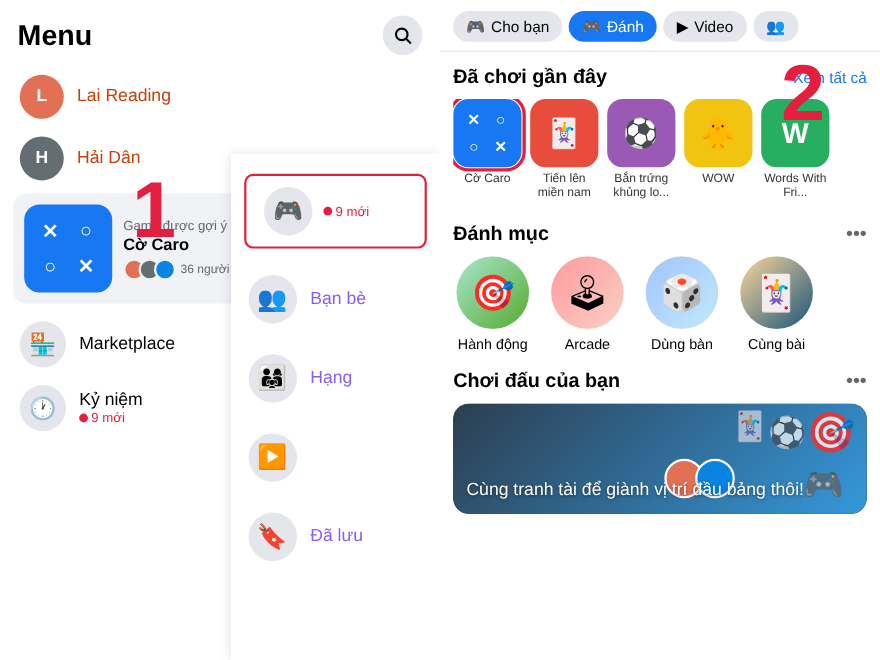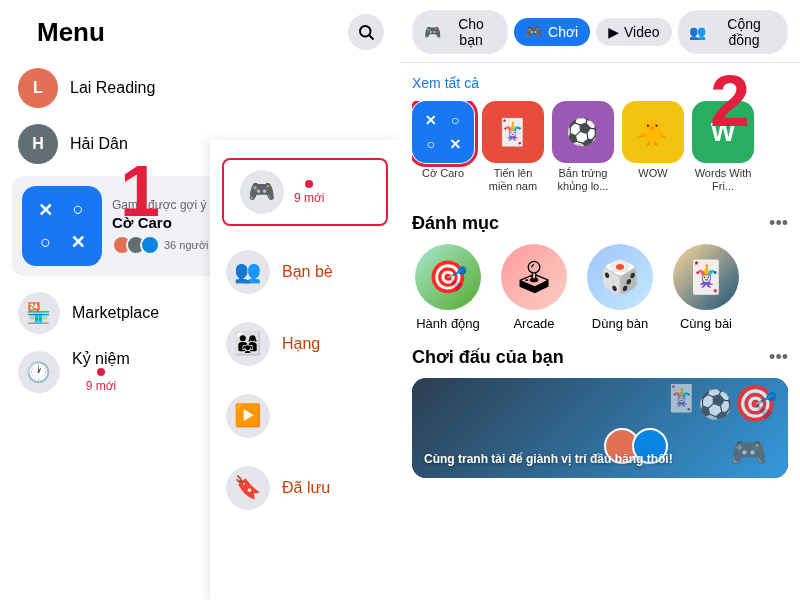--- a/index.html
+++ b/index.html
@@ -20,21 +20,20 @@
       display: flex;
       align-items: center;
       justify-content: space-between;
       padding: 14px 16px 10px;
     }
 
     .left-header-title {
       font-size: 26px;
       font-weight: 700;
       color: #000;
-      margin-left: 21px;
     }
 
     .search-icon-btn {
       width: 36px; height: 36px;
       background: #e4e6eb;
       border-radius: 50%;
       display: flex; align-items: center; justify-content: center;
       cursor: pointer;
     }
 
@@ -55,21 +54,21 @@
       border-radius: 50%;
       display: flex; align-items: center; justify-content: center;
       font-size: 16px; font-weight: 700; color: #fff;
       flex-shrink: 0;
       margin-right: 12px;
     }
 
     .user-name {
       font-size: 16px;
       font-weight: 500;
-      color: #000000;
+      color: #c2410c;
     }
 
     
     .menu-items {
       flex: 1;
       padding: 4px 8px;
       overflow-y: auto;
     }
 
     .menu-icon {
@@ -79,21 +78,21 @@
       margin-right: 12px;
       flex-shrink: 0;
       font-size: 20px;
     }
 
     .menu-text { font-size: 16px; font-weight: 500; color: #000; }
     .menu-badge {
       font-size: 12px;
       color: #e41e3f;
       font-weight: 500;
-      display: flex; align-items: center; gap: 3px; flex-direction: column;
+      display: flex; align-items: center; gap: 3px;
     }
     .badge-dot {
       width: 8px; height: 8px;
       background: #e41e3f;
       border-radius: 50%;
     }
 
     
     .overlay-panel {
       position: absolute;
@@ -117,21 +116,21 @@
       gap: 12px;
     }
     .ov-icon {
       width: 44px; height: 44px;
       background: #e4e6eb;
       border-radius: 50%;
       display: flex; align-items: center; justify-content: center;
       font-size: 22px;
       flex-shrink: 0;
     }
-    .ov-label { font-size: 16px; font-weight: 500; color: #c2410c; }
+    .ov-label { font-size: 16px; font-weight: 500; color: #8b5cf6; }
 
     
     .choi-game-box {
       border: 2px solid #e41e3f;
       border-radius: 8px;
       padding: 10px 16px;
       margin: 0;
       display: flex;
       flex-direction: column;
     }
@@ -270,22 +269,22 @@
       overflow: hidden;
       background: linear-gradient(135deg, #1a1a2e 0%, #16213e 50%, #0f3460 100%);
       padding: 0;
       position: relative;
       height: 100px;
       display: flex;
       align-items: flex-end;
     }
     .tournament-text {
       color: #fff;
-      font-size: 12px;
-      font-weight: 700;
+      font-size: 16px;
+      font-weight: 400;
       padding: 12px;
       z-index: 2;
       text-shadow: 0 1px 3px rgba(0,0,0,0.5);
     }
 
     
     .num-label-2 {
       position: absolute;
       top: 2px;
       right: 50px;
@@ -411,37 +410,37 @@
 
 <div class="right-panel">
 
   <div class="top-tabs">
     <button class="tab-btn">
       <span>🎮</span>
       <span>Cho bạn</span>
     </button>
     <button class="tab-btn active">
       <span>🎮</span>
-      <span>Chơi</span>
+      <span>Đánh</span>
     </button>
     <button class="tab-btn">
       <span>▶</span>
       <span>Video</span>
     </button>
     <button class="tab-btn">
       <span>👥</span>
-      <span>Cộng đồng</span>
     </button>
   </div>
 
   <div class="content-area" style="position:relative;">
 
     <div class="num-label-2">2</div>
 
     <div class="section-header">
+      <span class="section-title">Đã chơi gần đây</span>
       <span class="see-all">Xem tất cả</span>
     </div>
 
     <div class="games-row">
 
       <div class="game-thumb selected">
         <div class="game-thumb-icon" style="background:#1877f2; border-radius:14px; display:grid; grid-template-columns:1fr 1fr; gap:3px; padding:8px; width:62px; height:62px;">
           <div style="color:#fff;font-weight:800;font-size:14px;display:flex;align-items:center;justify-content:center;">✕</div>
           <div style="color:#fff;font-weight:800;font-size:14px;display:flex;align-items:center;justify-content:center;">○</div>
           <div style="color:#fff;font-weight:800;font-size:14px;display:flex;align-items:center;justify-content:center;">○</div>

